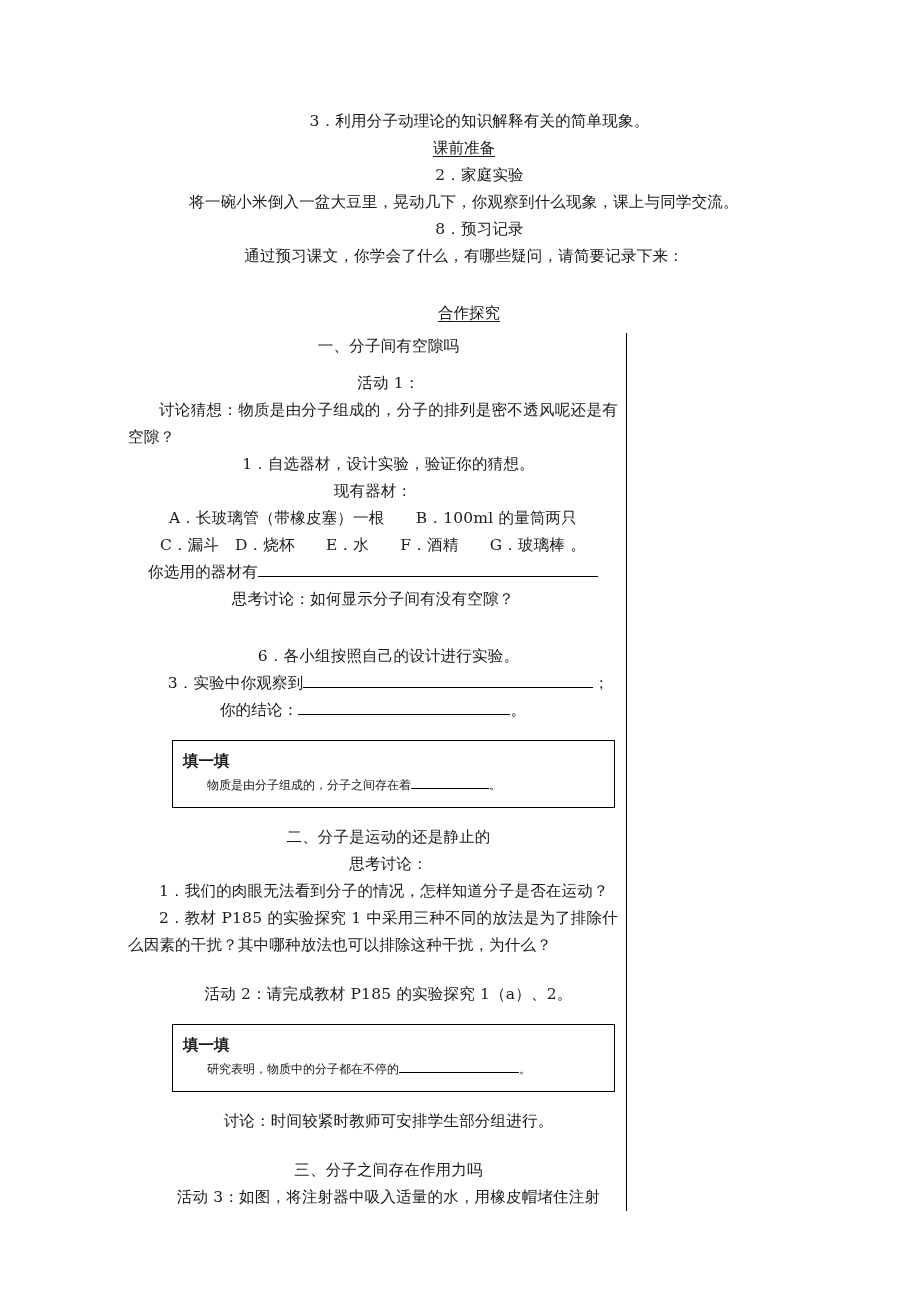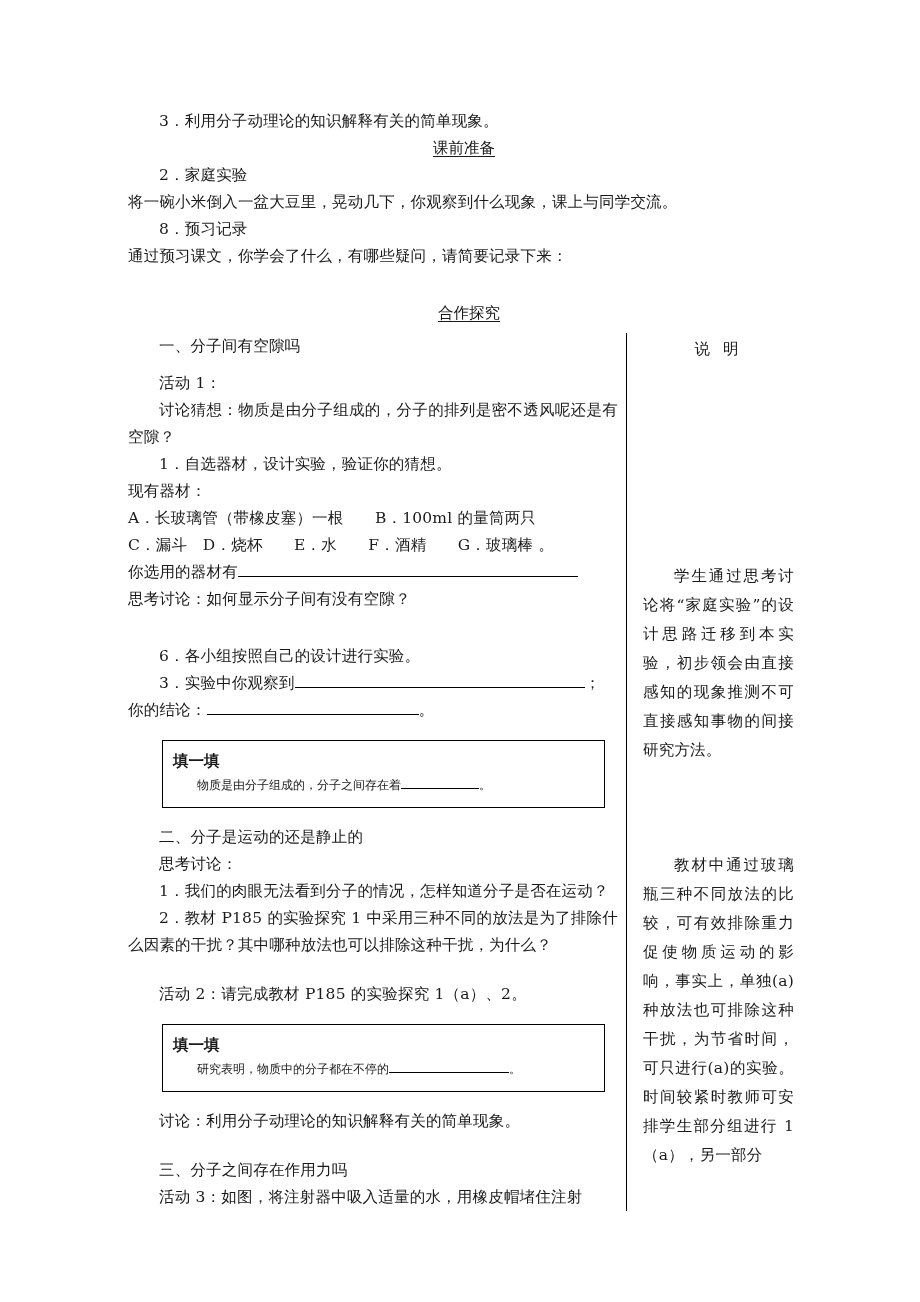--- a/index.html
+++ b/index.html
@@ -22,20 +22,21 @@
     position: absolute;
     left: 128px;
     top: 108px;
     width: 672px;
   }
   .ln {
     font-size: 15.5px;
     line-height: 27px;
     white-space: pre-wrap;
     letter-spacing: 0.2px;
+    text-align: center;
   }
   .ind1 { text-indent: 2em; }
   .ind0 { text-indent: 0; }
   .uline {
     display: inline-block;
     text-decoration: underline;
     text-underline-offset: 3px;
   }
   .heading-ul {
     font-size: 15.5px;
@@ -80,21 +81,21 @@
     line-height: 29px;
     text-align: center;
     letter-spacing: 4px;
     padding-top: 2px;
   }
 
   
   .fillbox {
     border: 1px solid #000;
     box-sizing: border-box;
-    margin: 16px 0 16px 34px;
+    margin: 16px 0 16px 44px;
     width: 443px;
     padding: 7px 10px 9px 10px;
   }
   .fillbox-title {
     font-weight: bold;
     font-size: 15.5px;
     line-height: 25px;
   }
   .fillbox-body {
     font-size: 12px;
@@ -170,33 +171,26 @@
 
         <div class="gap-md"></div>
 
         <div class="ln ind1">活动 2：请完成教材 P185 的实验探究 1（a）、2。</div>
 
         <div class="fillbox">
           <div class="fillbox-title">填一填</div>
           <div class="fillbox-body"><span>研究表明，物质中的分子都在不停的</span><span class="blank b-sm"></span><span>。</span></div>
         </div>
 
-        <div class="ln ind1">讨论：利用分子动理论的知识解释有关的简单现象。</div>
+        <div class="ln ind1">讨论：时间较紧时教师可安排学生部分组进行。</div>
 
         <div class="gap-md"></div>
 
         <div class="ln ind1">三、分子之间存在作用力吗</div>
         <div class="ln ind1">活动 3：如图，将注射器中吸入适量的水，用橡皮帽堵住注射</div>
       </div>
 
       <div class="tbl-divider"></div>
 
-      <div class="tbl-right">
-        <div class="rhead">说 明</div>
-        <div style="height:198px"></div>
-        <div class="rcell ind">学生通过思考讨论将“家庭实验”的设计思路迁移到本实验，初步领会由直接感知的现象推测不可直接感知事物的间接研究方法。</div>
-        <div style="height:86px"></div>
-        <div class="rcell ind">教材中通过玻璃瓶三种不同放法的比较，可有效排除重力促使物质运动的影响，事实上，单独(a)种放法也可排除这种干扰，为节省时间，可只进行(a)的实验。时间较紧时教师可安排学生部分组进行 1（a），另一部分</div>
-      </div>
 
     </div>
   </div>
 </div>
 
 </body></html>

